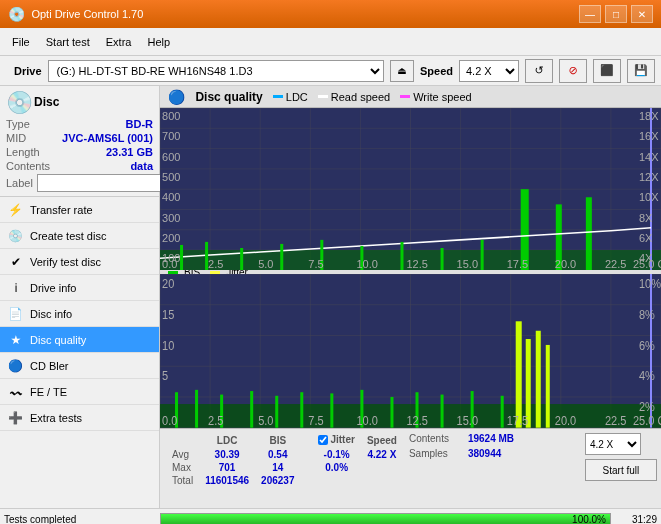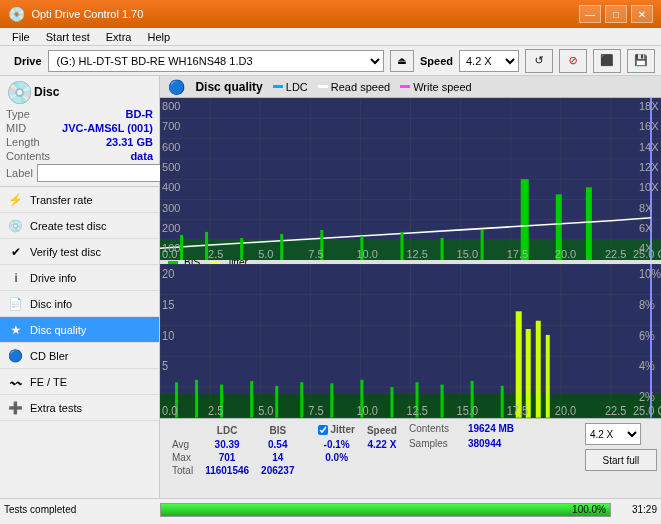--- a/index.html
+++ b/index.html
@@ -24,21 +24,21 @@
       border: 1px solid rgba(255,255,255,0.4);
       color: white;
       cursor: pointer;
       display: flex; align-items: center; justify-content: center;
       font-size: 10px;
     }
 
     
     .menubar {
       background: #f0f0f0;
-      height: 18px;
+      height: 28px;
       display: flex;
       align-items: center;
       padding: 0 4px;
       border-bottom: 1px solid #ccc;
     }
     .menu-item {
       padding: 2px 8px;
       cursor: pointer;
       color: #000;
     }

